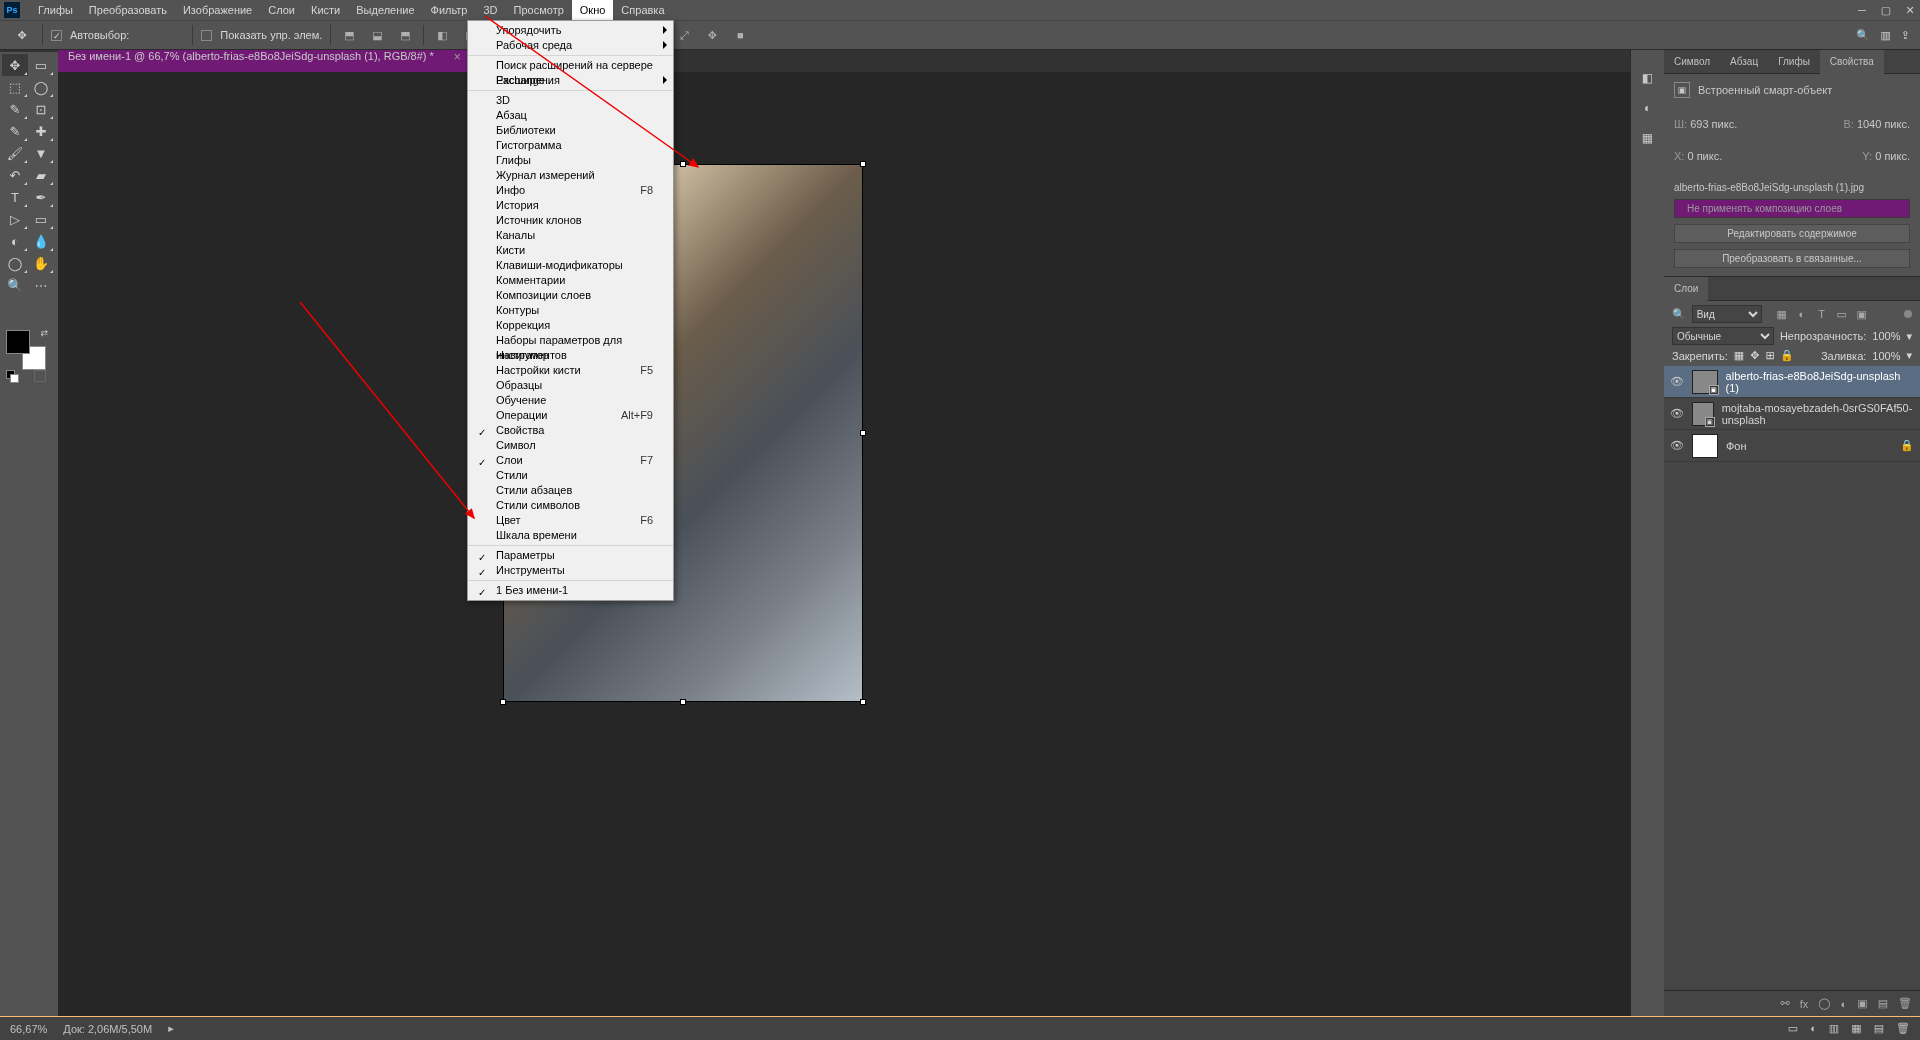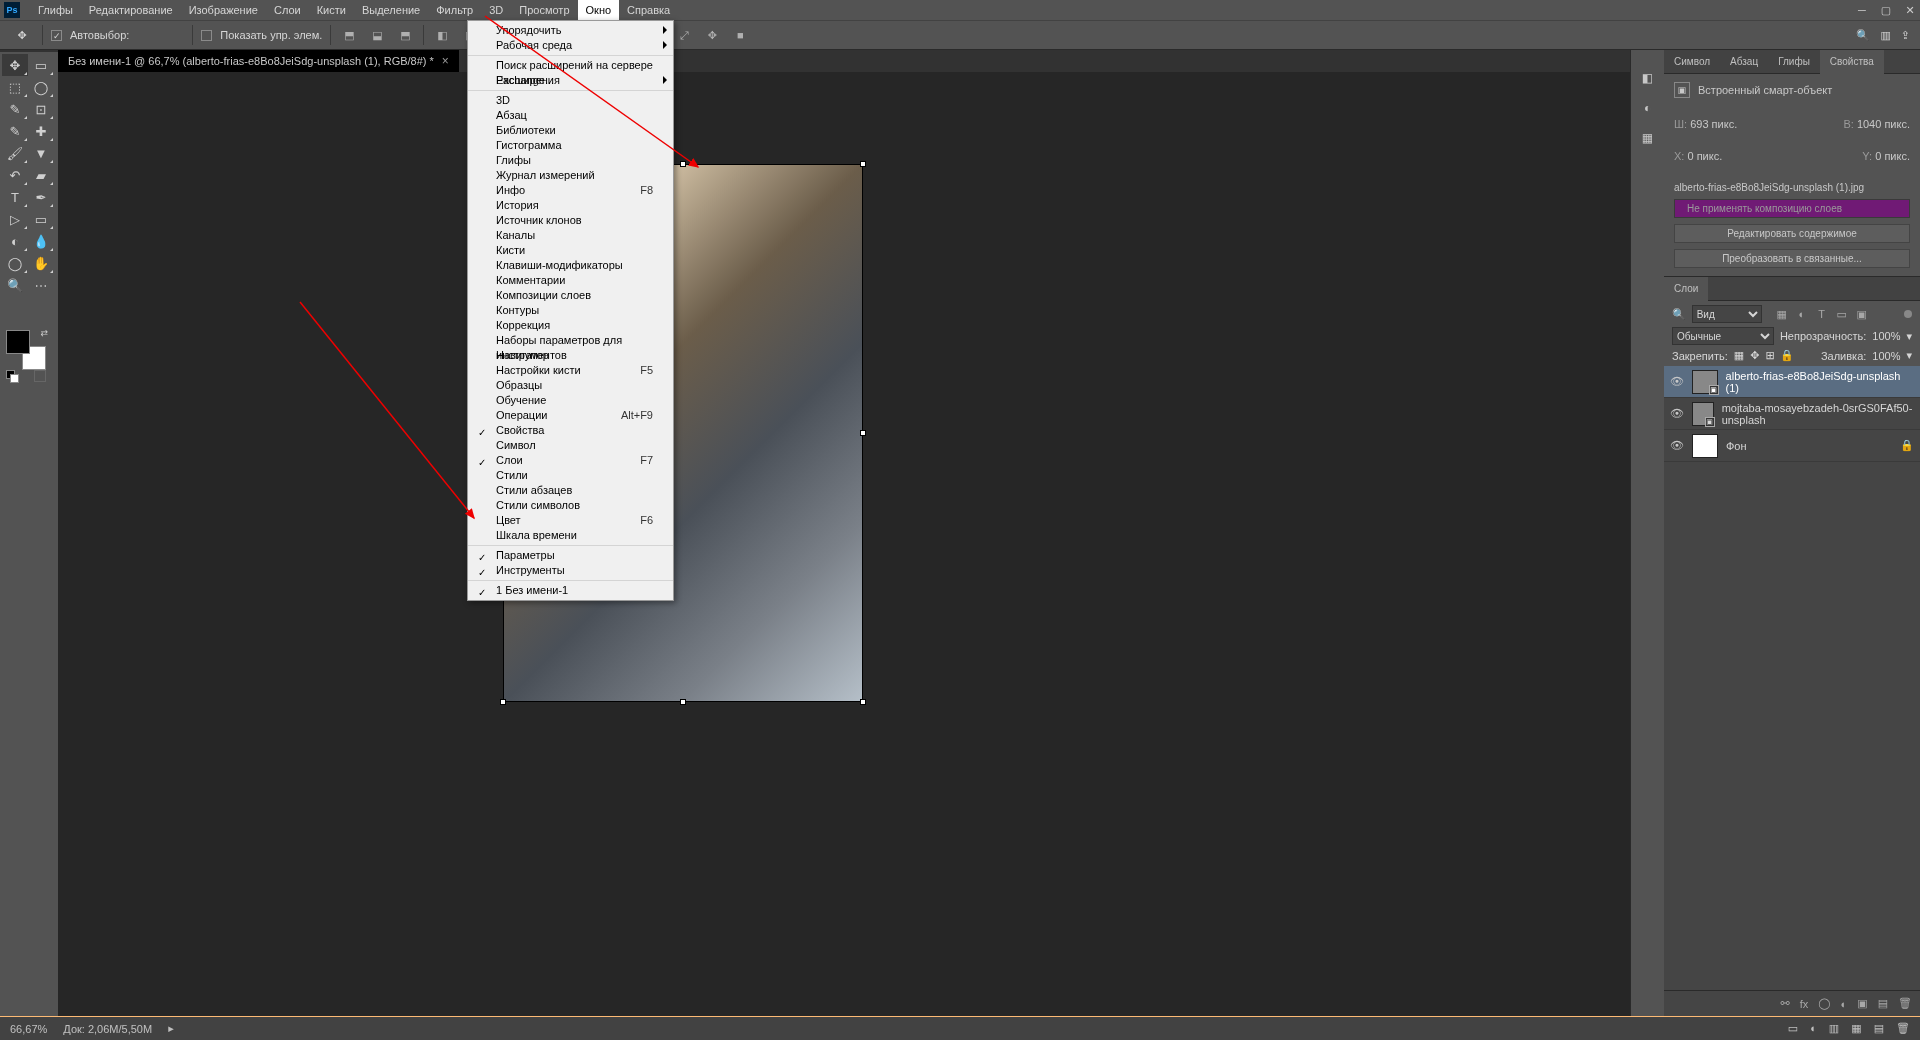--- a/index.html
+++ b/index.html
@@ -24,21 +24,21 @@
 .toolbar .tool .tri { position:absolute; right:1px; bottom:1px; width:0; height:0; border-right:3px solid #d0d0d0; border-top:3px solid transparent; }
 .swatches { position:absolute; left:6px; top:278px; width:40px; height:40px; }
 .swatches .fg { position:absolute; width:24px; height:24px; background:#000; border:1px solid #888; top:0; left:0; }
 .swatches .bg { position:absolute; width:24px; height:24px; background:#fff; border:1px solid #888; bottom:0; right:0; }
 .swatches .mini { position:absolute; left:0; bottom:-12px; width:12px; height:12px; }
 .swatches .mini::before { content:""; position:absolute; width:7px; height:7px; background:#000; border:1px solid #888; }
 .swatches .mini::after { content:""; position:absolute; width:7px; height:7px; background:#fff; border:1px solid #888; left:4px; top:4px; }
 .swatches .swap { position:absolute; right:-2px; top:-2px; font-size:9px; color:#ccc; }
 .swatches .qm { position:absolute; left:28px; bottom:-12px; width:12px; height:12px; border:1px solid #666; }
 .tabbar { position:absolute; top:50px; left:58px; right:290px; height:22px; background:#323232; display:flex; align-items:center; }
-.tabbar .tab { background:#000000; height:22px; display:flex; align-items:center; padding:0 10px; font-size:10px; color:#c8c8c8; gap:8px; }
+.tabbar .tab { background:#701a75; height:22px; display:flex; align-items:flex-start; padding:0 10px; font-size:10px; color:#c8c8c8; gap:20px; }
 .tabbar .tab .x { color:#999; font-size:12px; }
 .canvas-area { position:absolute; top:72px; left:58px; right:290px; bottom:24px; background:#262626; }
 .img-placeholder { position:absolute; left:445px; top:92px; width:360px; height:538px; background:linear-gradient(135deg,#8a7560 0%,#c9b89d 20%,#6b5d4a 40%,#4a5058 60%,#7a8088 80%,#b5bfc8 100%); border:1px solid #000; }
 .img-placeholder .handle { position:absolute; width:6px; height:6px; border:1px solid #000; background:#fff; }
 .img-placeholder .h-tl { top:-4px; left:-4px; } .img-placeholder .h-tm { top:-4px; left:50%; margin-left:-3px; } .img-placeholder .h-tr { top:-4px; right:-4px; }
 .img-placeholder .h-ml { top:50%; left:-4px; margin-top:-3px; } .img-placeholder .h-mr { top:50%; right:-4px; margin-top:-3px; }
 .img-placeholder .h-bl { bottom:-4px; left:-4px; } .img-placeholder .h-bm { bottom:-4px; left:50%; margin-left:-3px; } .img-placeholder .h-br { bottom:-4px; right:-4px; }
 .dropdown { position:absolute; top:20px; left:467px; width:207px; background:#f0f0f0; border:1px solid #999; box-shadow:2px 2px 6px rgba(0,0,0,0.4); z-index:100; }
 .dropdown .grp { border-bottom:1px solid #d4d4d4; padding:2px 0; }
 .dropdown .grp:last-child { border-bottom:none; }
@@ -81,21 +81,21 @@
 .statusbar .r { margin-left:auto; display:flex; gap:12px; }
 .arrow-svg { position:absolute; top:0; left:0; pointer-events:none; z-index:200; }
 </style>
 </head>
 <body>
 
 <div class="menubar">
   <div class="ps-icon">Ps</div>
   <div id="menubar-items" style="display: flex;">
       <div class="menu-item">Глифы</div>
-      <div class="menu-item">Редактирование</div>
+      <div class="menu-item">Преобразовать</div>
       <div class="menu-item">Изображение</div>
       <div class="menu-item">Слои</div>
       <div class="menu-item">Кисти</div>
       <div class="menu-item">Выделение</div>
       <div class="menu-item">Фильтр</div>
       <div class="menu-item">3D</div>
       <div class="menu-item">Просмотр</div>
       <div class="menu-item active">Окно</div>
       <div class="menu-item">Справка</div>
     </div>

